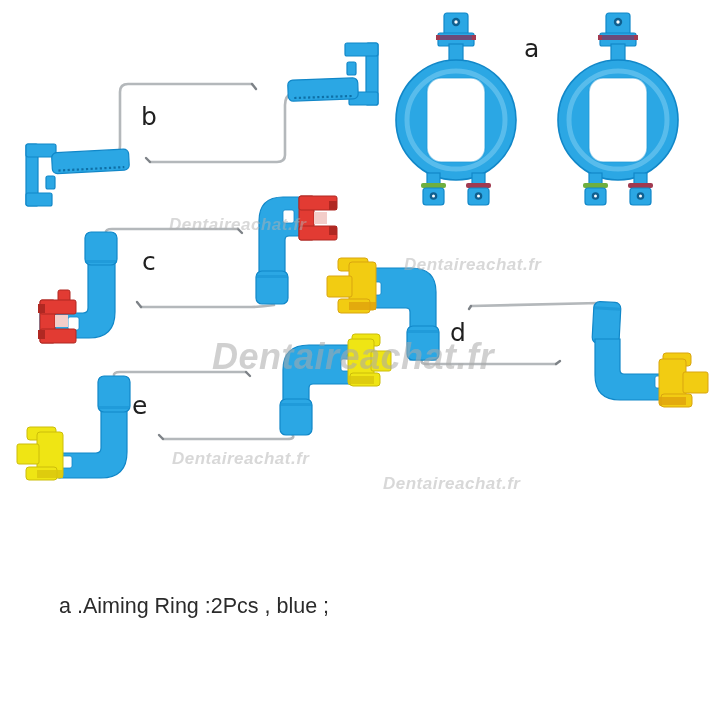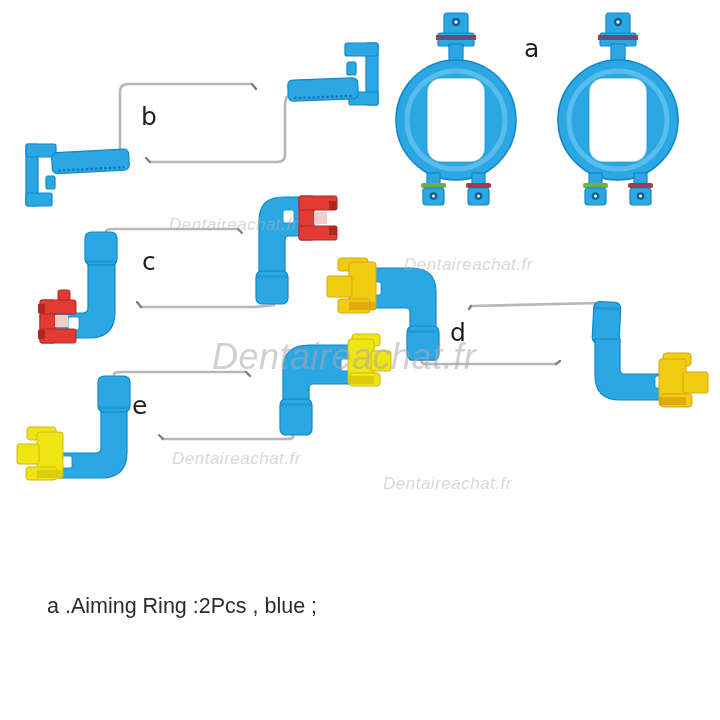--- a/index.html
+++ b/index.html
@@ -6,30 +6,30 @@
   .page{
     position:relative;width:720px;height:720px;background:#ffffff;overflow:hidden;
     font-family:"Liberation Sans", sans-serif;
   }
   .figure-layer{position:absolute;left:0;top:0;width:720px;height:520px;}
   .part-label{
     position:absolute;color:#1f1f1f;font-size:25px;font-weight:400;line-height:1;
     font-family:"DejaVu Sans", sans-serif;
   }
   .wm{
-    position:absolute;font-weight:400;font-style:italic;color:rgba(178,178,178,0.5);
+    position:absolute;font-weight:700;font-style:italic;color:rgba(178,178,178,0.5);
     white-space:nowrap;letter-spacing:.5px;
   }
   .wm.small{font-size:17px;}
   .wm.big{font-size:36px;color:rgba(170,170,170,0.55);}
   .description{
     position:absolute;left:47px;top:526px;color:#2b2b2b;font-size:21.5px;
     line-height:32px;white-space:pre;
   }
-  .desc-line{white-space:pre;}
+  .desc-line{white-space:pre;margin-left:12px;}
   svg .wire{stroke:#b4b8bb;stroke-width:2.6;fill:none;stroke-linecap:round;}
   svg .wiretip{stroke:#7d8287;stroke-width:2.4;fill:none;stroke-linecap:round;}
   svg .blue{fill:#2ba7e4;stroke:#1187c8;stroke-width:1.2;}
   svg .red{fill:#e23b33;stroke:#b02822;stroke-width:1;}
   svg .red-dk{fill:#b02822;}
   svg .gold{fill:#f2cc12;stroke:#d9a50f;stroke-width:1;}
   svg .yellow{fill:#efe514;stroke:#ccbd0a;stroke-width:1;}
   svg .hole{fill:#ffffff;stroke:#1187c8;stroke-width:.8;}
   svg .serr{stroke:#0e6fa6;stroke-width:2.2;stroke-dasharray:2.2 2.4;}
 </style>

